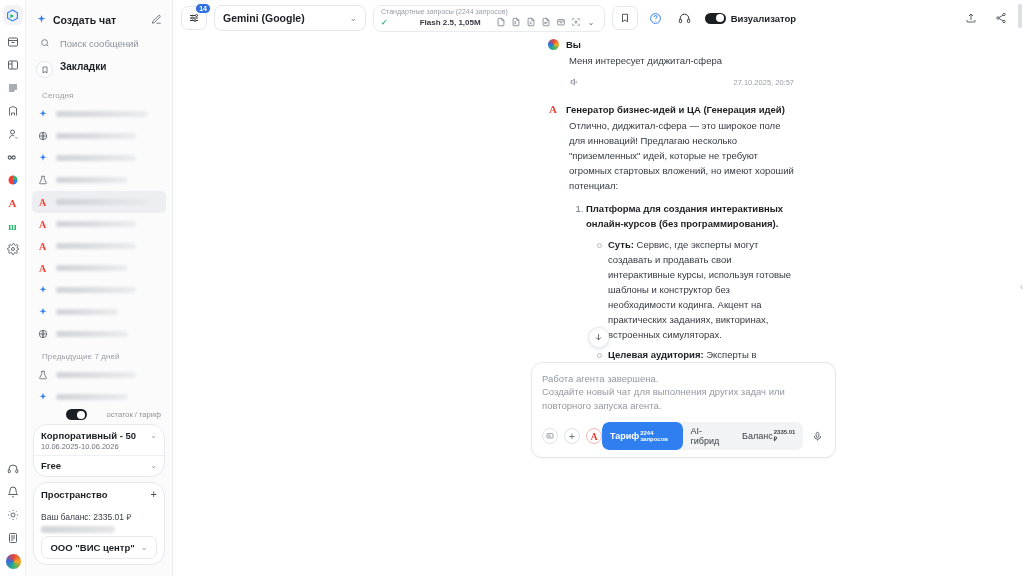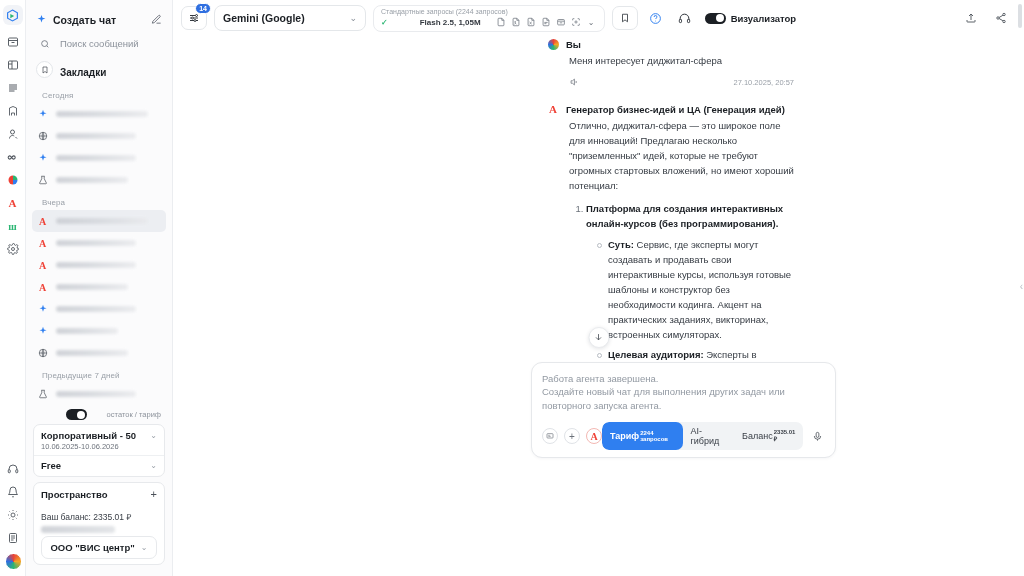--- a/index.html
+++ b/index.html
@@ -43,21 +43,21 @@
     display: flex; flex-direction: column; position: relative;
   }
   .sb-top { padding: 8px 8px 0 8px; }
   .sb-newchat {
     display: flex; align-items: center; gap: 6px;
     padding: 3px 2px 3px 2px; cursor: pointer;
   }
   .sb-newchat .lbl { font-size: 10.5px; font-weight: 700; color: #1b1f24; }
   .sb-newchat .edit { margin-left: auto; color: #575e68; }
   .sb-row {
-    display: flex; align-items: flex-end; gap: 7px;
+    display: flex; align-items: flex-start; gap: 7px;
     padding: 6px 2px; cursor: pointer;
   }
   .sb-row .t { font-size: 9.5px; color: #8c929b; }
   .sb-row .t.b { font-size: 10px; color: #1b1f24; font-weight: 700; }
   .circ {
     width: 17px; height: 17px; border-radius: 50%; border: 1px solid #e3e6ea;
     background: #fff; display: flex; align-items: center; justify-content: center;
     flex: 0 0 17px;
   }
   .sb-group {
@@ -84,21 +84,21 @@
 
   
   .sb-bottom { padding: 0 7px 6px 7px; }
   .toggle-row { display: flex; align-items: center; justify-content: flex-end;
     gap: 20px; padding: 2px 4px 4px 0; }
   .tgl { width: 21px; height: 11px; border-radius: 6px; background: #1b1f24;
     position: relative; cursor: pointer; }
   .tgl::after { content: ""; position: absolute; top: 1.5px; right: 1.5px;
     width: 8px; height: 8px; border-radius: 50%; background: #fff; }
   .toggle-row .lbl { font-size: 7.5px; color: #8c929b; }
-  .panel { border: 1px solid #e7e9ec; border-radius: 7px; background: #fff;
+  .panel { border: 1px solid #e7e9ec; border-radius: 14px; background: #fff;
     padding: 5px 7px; margin-bottom: 5px; }
   .panel-line { display: flex; align-items: center; justify-content: space-between; }
   .panel-title { font-size: 9.5px; color: #1b1f24; font-weight: 700; }
   .panel-sub { font-size: 7.5px; color: #6e747d; margin-top: 1px; }
   .panel-div { height: 1px; background: #eef0f2; margin: 4px -7px; }
   .panel-plain { font-size: 9.5px; color: #1b1f24; font-weight: 700; }
   .chev { color: #9aa0a8; font-size: 8px; }
   .panel-body-txt { font-size: 8.5px; color: #3b4048; margin-top: 11px; }
   .blurline { height: 7px; border-radius: 3px; width: 74px; margin-top: 4px;
     background: linear-gradient(90deg,#d0d3d8,#e3e5e8);
@@ -384,21 +384,20 @@
         </div>
         <div class="chat-item">
           <span class="chat-ico">
             <svg width="10" height="10" viewBox="0 0 24 24" fill="none" stroke="#4a5058" stroke-width="1.7">
               <path d="M9 3v6L4 19a1.5 1.5 0 001.3 2h13.4A1.5 1.5 0 0020 19l-5-10V3"></path>
               <path d="M8 3h8"></path>
             </svg>
           </span>
           <span class="blurtitle w3"></span>
         </div>
-        <div class="sb-group">Вчера</div>
         <div class="chat-item active">
           <span class="chat-ico">
             <span style="color:#ef4136;font-weight:700;font-size:10px;font-family:'Liberation Serif',serif;">A</span>
           </span>
           <span class="blurtitle w1"></span>
         </div>
         <div class="chat-item">
           <span class="chat-ico">
             <span style="color:#ef4136;font-weight:700;font-size:10px;font-family:'Liberation Serif',serif;">A</span>
           </span>

